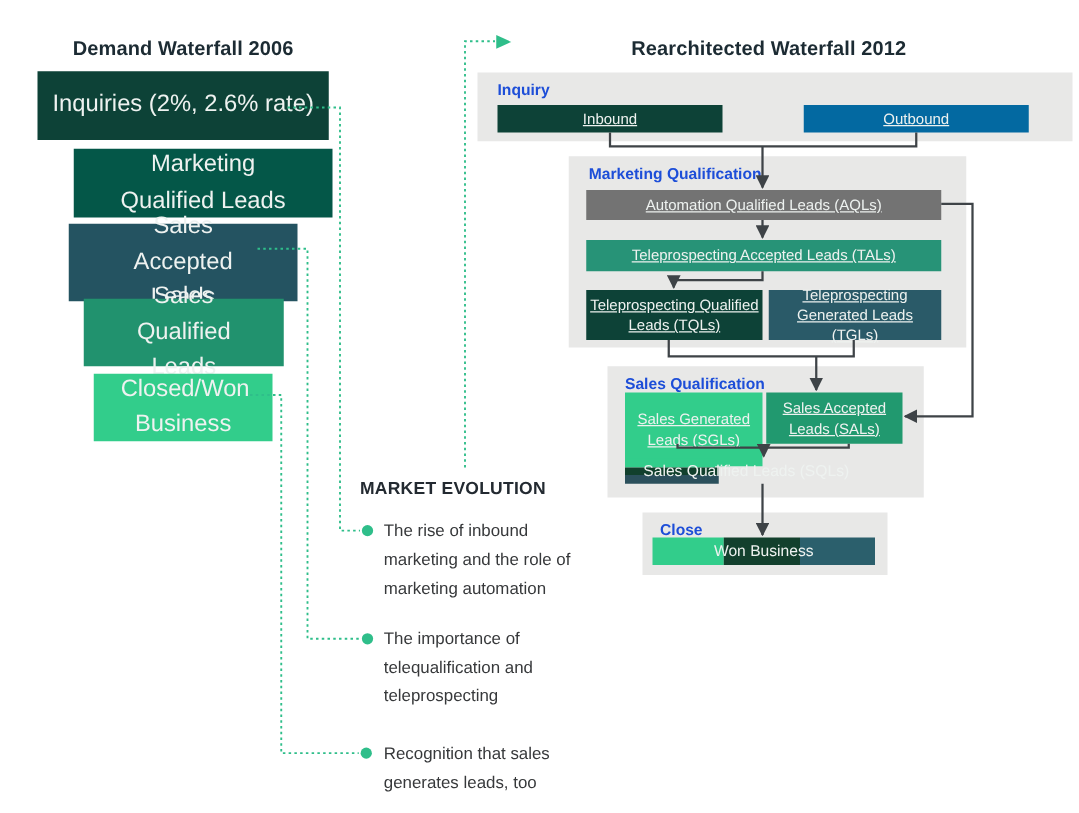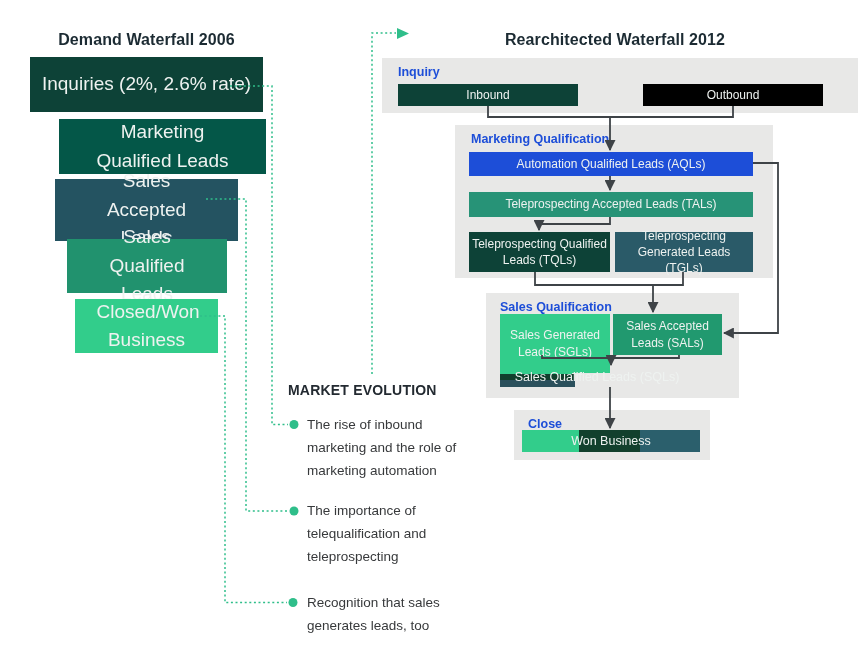--- a/index.html
+++ b/index.html
@@ -23,21 +23,21 @@
 
   
   .section{position:absolute;background:var(--section-bg);}
   .section-label{position:absolute;left:16px;top:7px;font-size:12.5px;color:#1d4ed8;font-weight:bold;}
   #sec-inquiry{left:382px;top:58px;width:476px;height:55px;}
   #sec-mq{left:455px;top:125px;width:318px;height:153px;}
   #sec-sq{left:486px;top:293px;width:253px;height:105px;}
   #sec-close{left:514px;top:410px;width:196px;height:50px;}
 
   .node{position:absolute;display:flex;align-items:center;justify-content:center;text-align:center;
-        color:var(--box-text);font-size:12px;line-height:1.35;padding:0 3px;box-sizing:border-box;}
+        color:var(--box-text);font-size:12px;line-height:1.35;padding:0 3px;box-sizing:border-box;text-decoration:underline;}
   #box-inbound{left:16px;top:26px;width:180px;height:22px;}
   #box-outbound{left:261px;top:26px;width:180px;height:22px;}
   #box-aql{left:14px;top:27px;width:284px;height:24px;}
   #box-tal{left:14px;top:67px;width:284px;height:25px;}
   #box-tql{left:14px;top:107px;width:141px;height:40px;}
   #box-tgl{left:160px;top:107px;width:138px;height:40px;}
   #box-sgl{left:14px;top:21px;width:110px;height:59px;}
   #box-sal{left:127px;top:21px;width:109px;height:41px;}
 
   .bar{position:absolute;display:flex;}
@@ -83,28 +83,28 @@
   </div>
   <div class="stage" id="stage-4" style="background-color: rgb(50, 205, 139);">
     <span>Closed/Won Business</span>
   </div>
 
   <div class="section" id="sec-inquiry">
     <span class="section-label">Inquiry</span>
     <div class="node" id="box-inbound" style="background-color: rgb(13, 66, 55);">
       <span>Inbound</span>
     </div>
-    <div class="node" id="box-outbound" style="background-color: #000000;">
+    <div class="node" id="box-outbound" style="background-color: #0369a1;">
       <span>Outbound</span>
     </div>
   </div>
 
   <div class="section" id="sec-mq">
     <span class="section-label">Marketing Qualification</span>
-    <div class="node" id="box-aql" style="background-color: #1d4ed8;">
+    <div class="node" id="box-aql" style="background-color: #737373;">
       <span>Automation Qualified Leads (AQLs)</span>
     </div>
     <div class="node" id="box-tal" style="background-color: rgb(39, 147, 119);">
       <span>Teleprospecting Accepted Leads (TALs)</span>
     </div>
     <div class="node" id="box-tql" style="background-color: rgb(13, 66, 55);">
       <span>Teleprospecting Qualified Leads (TQLs)</span>
     </div>
     <div class="node" id="box-tgl" style="background-color: rgb(42, 90, 104);">
       <span>Teleprospecting Generated Leads (TGLs)</span>

